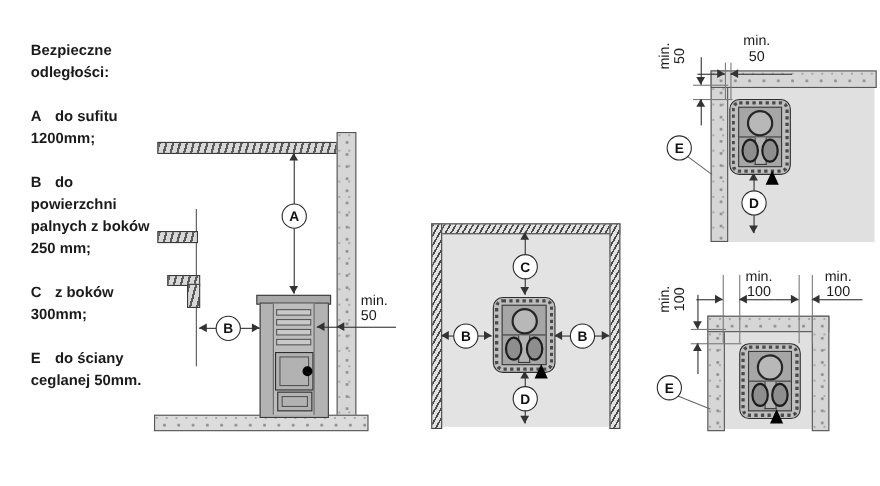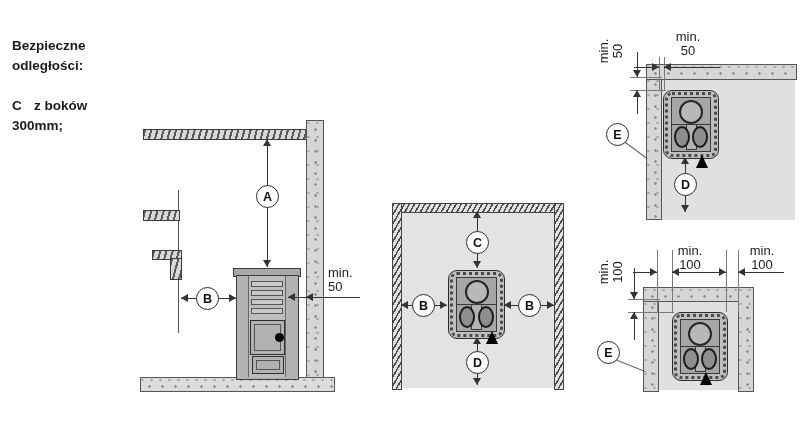--- a/index.html
+++ b/index.html
@@ -1,21 +1,21 @@
 <!DOCTYPE html>
 <html style="--line: #333333; --text: #1a1a1a; --floor: #e3e3e3; --wall: #d6d6d6; --stove: #bfbfbf;"><head>
 <meta charset="utf-8">
 <style>
   html,body{margin:0;padding:0;background:#fff;}
   #canvas{position:relative;width:800px;height:442px;background:#fff;overflow:hidden;
           font-family:"Liberation Sans",sans-serif;}
   
   .legend{position:absolute;left:12px;top:36px;width:130px;color:var(--text,#1a1a1a);
           font-weight:bold;font-size:13.5px;line-height:20px;}
-  .legend p{margin:0 0 20px 0;}
+  .legend p{margin:0 0 20px 16px;}
   .legend .ltr{display:inline-block;min-width:10px;margin-right:12px;}
   
   .abs{position:absolute;}
   .hline{position:absolute;height:1.2px;background:var(--line,#333);}
   .vline{position:absolute;width:1.2px;background:var(--line,#333);}
   .ext{background:#7a7a7a;}
   .slant{position:absolute;height:1.2px;background:#666;transform-origin:0 50%;}
   .arr{position:absolute;width:0;height:0;border-style:solid;}
   .arr.l{border-width:4px 7px 4px 0;border-color:transparent var(--line,#333) transparent transparent;}
   .arr.r{border-width:4px 0 4px 7px;border-color:transparent transparent transparent var(--line,#333);}
@@ -60,21 +60,24 @@
   .tri{position:absolute;width:0;height:0;border-left:6px solid transparent;
        border-right:6px solid transparent;border-bottom:13px solid #000;z-index:6;}
 </style>
 </head>
 <body>
 
 <div id="canvas">
 
   <div class="legend">
     <p>Bezpieczne odległości:</p>
+    <p><span class="ltr">A</span><span>do sufitu 1200mm;</span></p>
+    <p><span class="ltr">B</span><span>do powierzchni palnych z boków 250 mm;</span></p>
     <p><span class="ltr">C</span><span>z boków 300mm;</span></p>
+    <p><span class="ltr">E</span><span>do ściany ceglanej 50mm.</span></p>
   </div>
 
   <div>
     <div class="abs hatch-wood" style="left:143px;top:129px;width:163px;height:9px;"></div>
     <div class="abs speckle" style="left:306px;top:120px;width:16px;height:258px;"></div>
     <div class="abs speckle" style="left:140px;top:377px;width:193px;height:13px;background-color:#dcdcdc;"></div>
     <div class="vline" style="left:178px;top:190px;height:143px;background:#555;"></div>
     <div class="abs hatch-wood" style="left:143px;top:210px;width:35px;height:9px;"></div>
     <div class="abs hatch-wood" style="left:152px;top:250px;width:28px;height:8px;"></div>
     <div class="abs hatch-wood" style="left:170px;top:258px;width:10px;height:20px;"></div>

